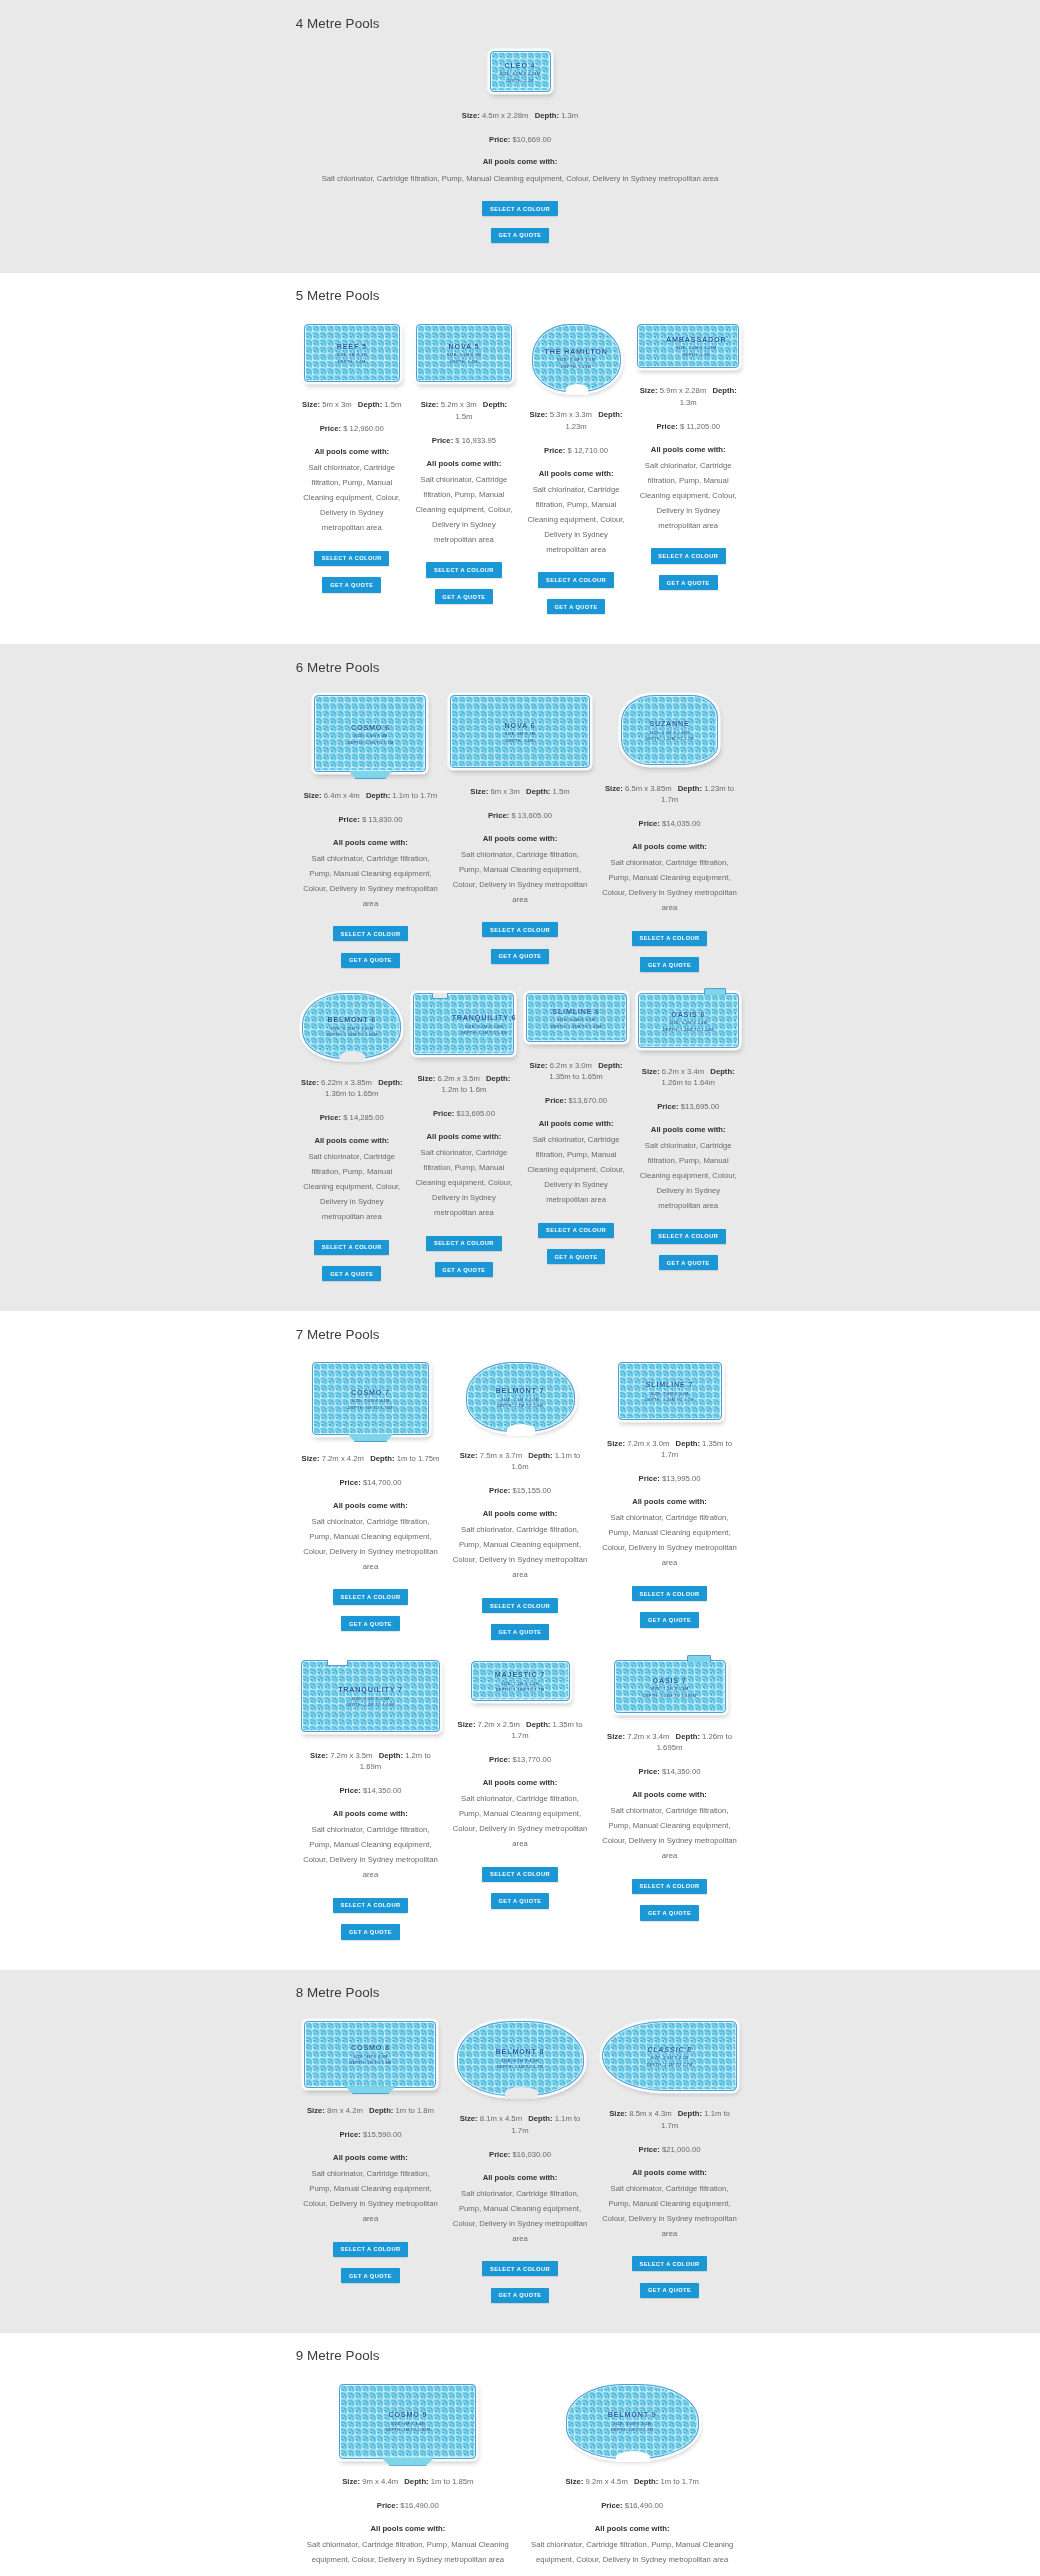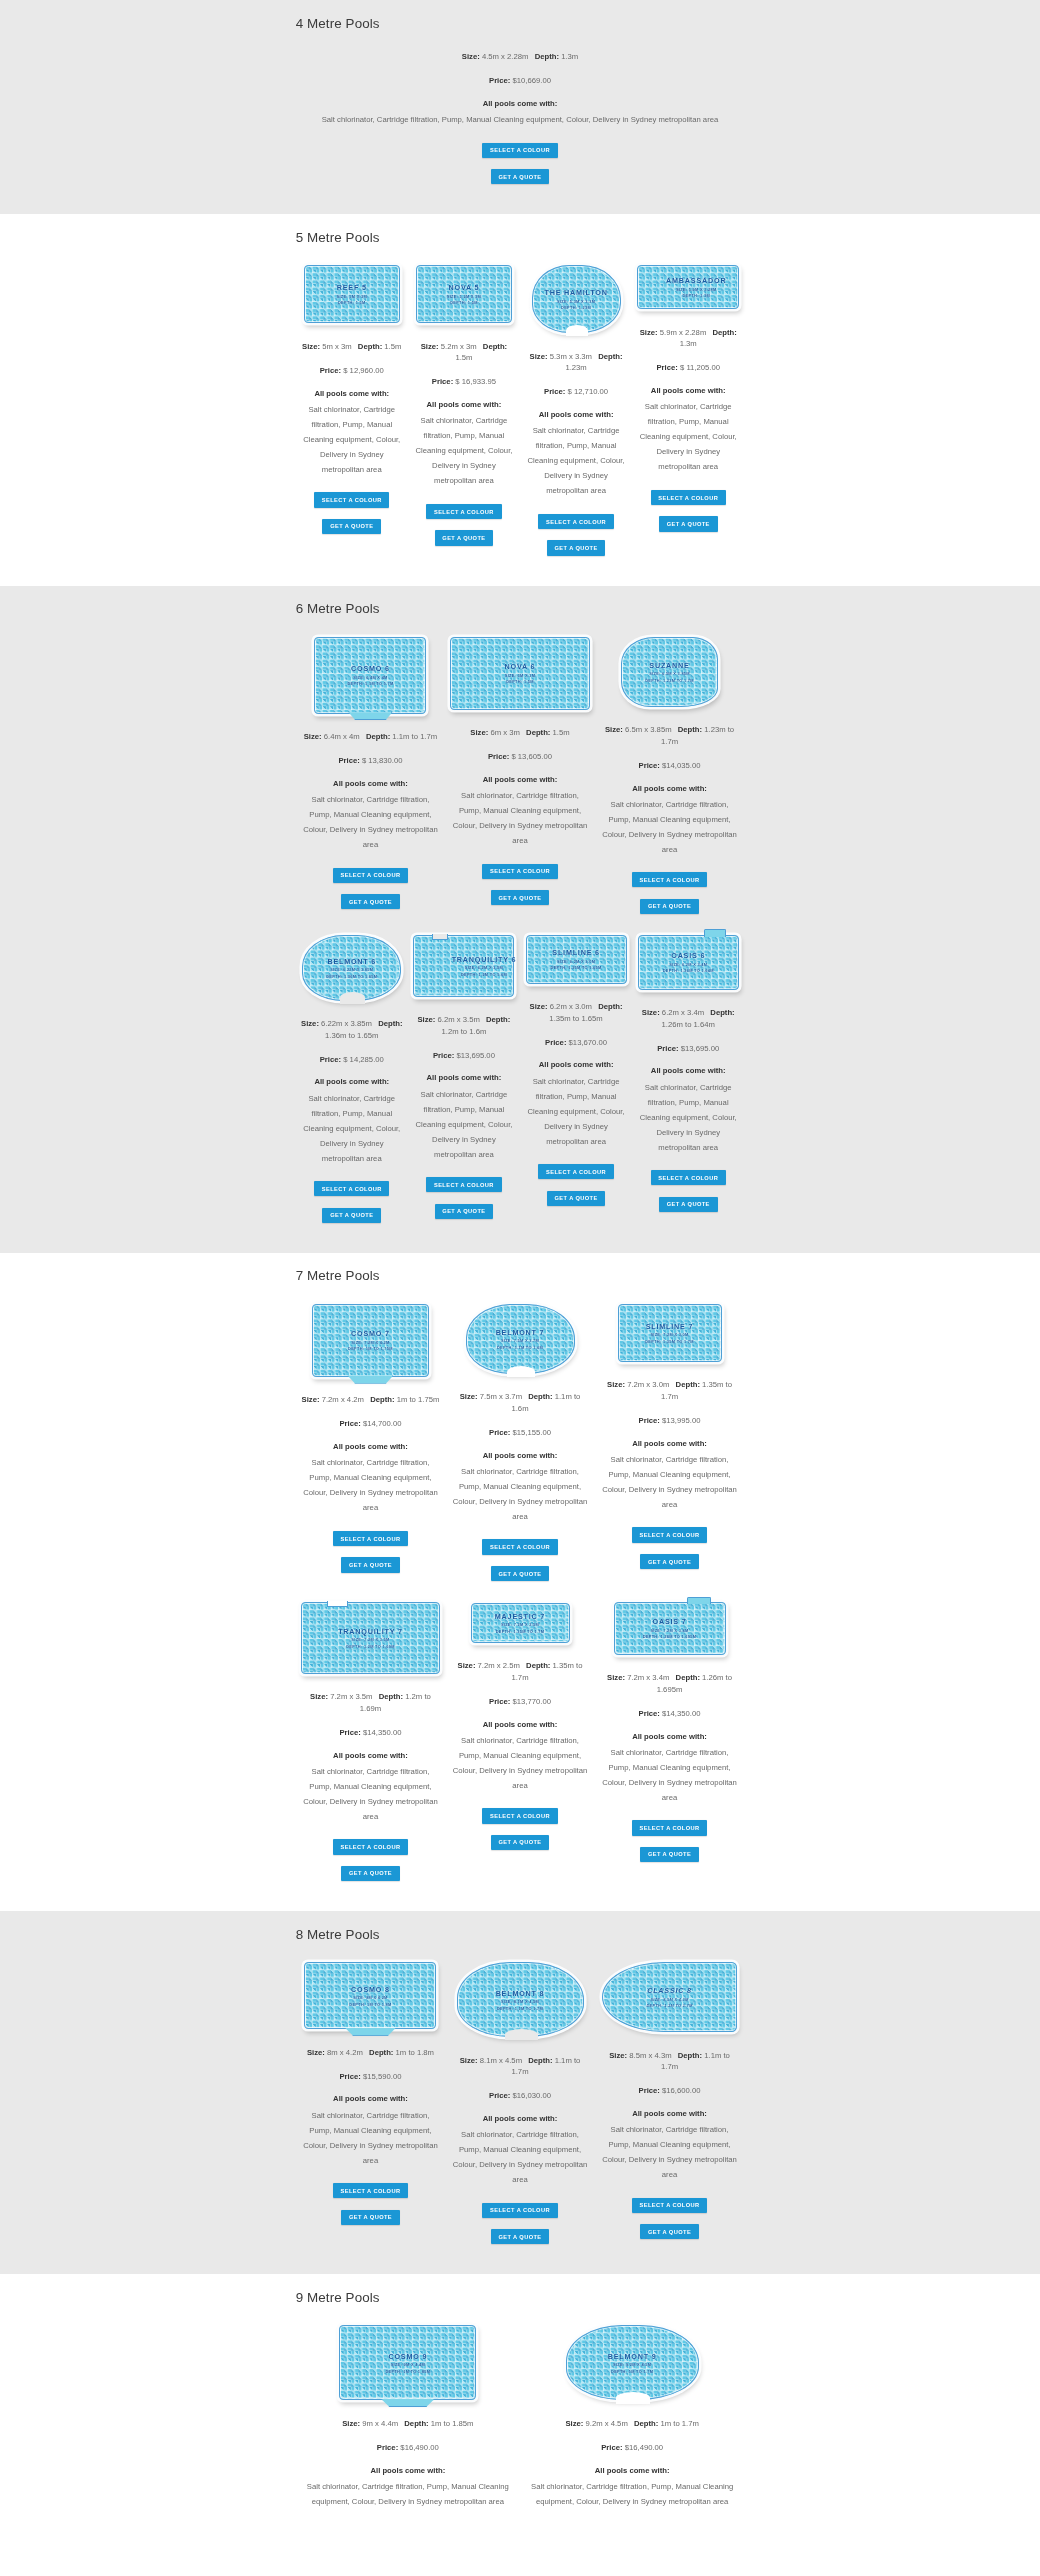--- a/index.html
+++ b/index.html
@@ -101,20 +101,29 @@
 </style>
 </head>
 <body>
 
 <main id="page">
     <section class="pool-section grey">
     <div class="container">
       <h2 class="section-title">4 Metre Pools</h2>
     <div class="row cols-1">
           <div class="pool-card">
+    <div class="pool-img-wrap">
+      <div class="pool-img rect" style="width: 61px; height: 41px;">
+        <div class="pool-img-text">
+          <div class="pool-img-name">CLEO 4</div>
+          <div class="pool-img-line"><span class="pfx">Size:</span> <span class="val">4.5m x 2.28m</span></div>
+          <div class="pool-img-line"><span class="pfx">Depth:</span> <span class="val">1.3m</span></div>
+        </div>
+      </div>
+    </div>
     <p class="meta">
       <strong>Size:</strong>
       <span class="v-size">4.5m x 2.28m</span><span class="gap"></span><strong>Depth:</strong>
       <span class="v-depth">1.3m</span>
     </p>
     <p class="meta">
       <strong>Price:</strong>
       <span class="v-price">$10,669.00</span>
     </p>
     <p class="includes-head">All pools come with:</p>
@@ -660,21 +669,21 @@
         </div>
       </div>
     </div>
     <p class="meta">
       <strong>Size:</strong>
       <span class="v-size">8.5m x 4.3m</span><span class="gap"></span><strong>Depth:</strong>
       <span class="v-depth">1.1m to 1.7m</span>
     </p>
     <p class="meta">
       <strong>Price:</strong>
-      <span class="v-price">$16,600.00</span>
+      <span class="v-price">$21,000.00</span>
     </p>
     <p class="includes-head">All pools come with:</p>
     <p class="includes">Salt chlorinator, Cartridge filtration, Pump, Manual Cleaning equipment, Colour, Delivery in Sydney metropolitan area</p>
     <div class="btn-stack">
       <a class="btn" href="#">SELECT A COLOUR</a>
       <a class="btn" href="#">GET A QUOTE</a>
     </div>
   </div>
         </div>
       </div>

